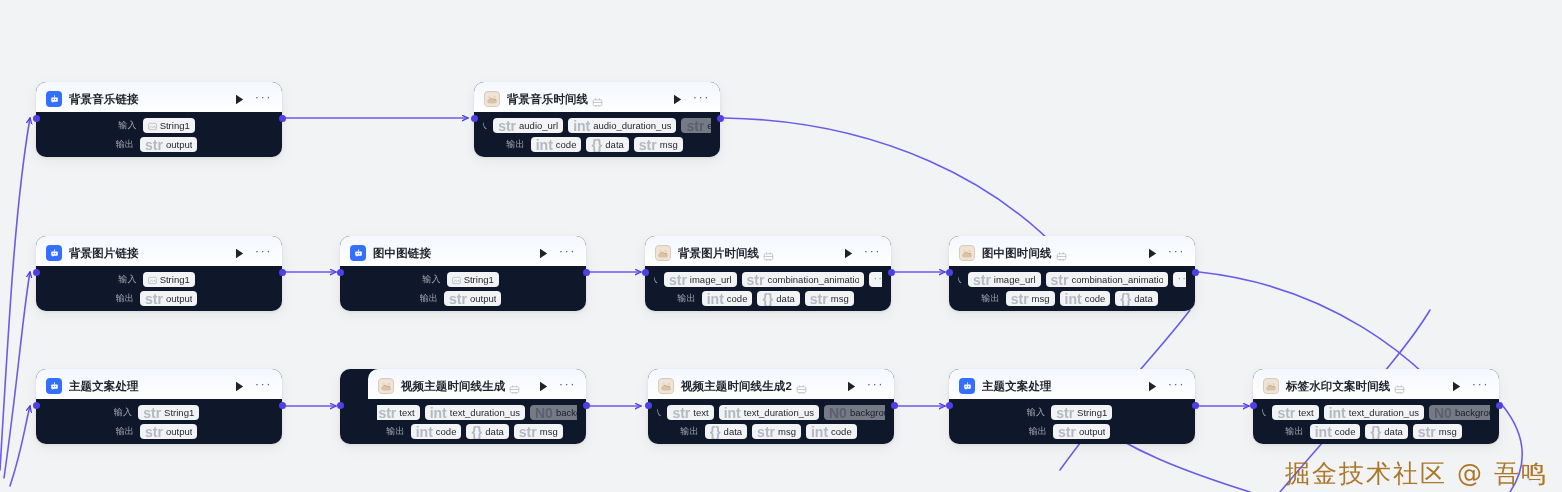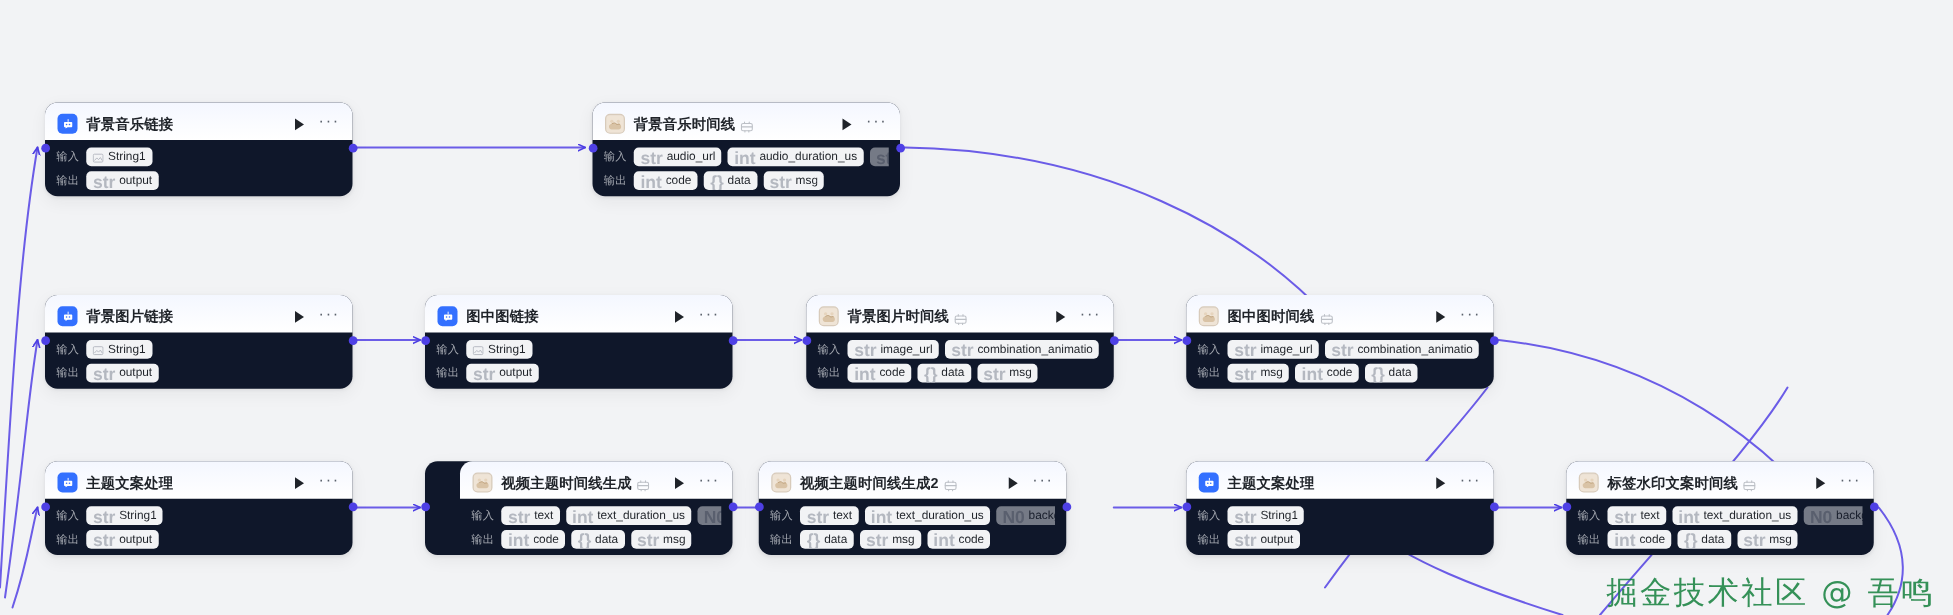--- a/index.html
+++ b/index.html
@@ -102,20 +102,21 @@
   .node-body {
     padding: 3px 9px 8px 9px;
   }
   .io-row {
     display: flex;
     align-items: center;
     height: 17px;
     margin-top: 2px;
     white-space: nowrap;
     overflow: hidden;
+    justify-content: center;
   }
   .io-label {
     font-size: 9px;
     color: #a4a8b0;
     flex: 0 0 auto;
     margin-right: 6px;
     letter-spacing: .2px;
   }
   .chip {
     display: inline-flex;
@@ -167,21 +168,21 @@
     background: #4e40e5;
     z-index: 4;
   }
   .port.left  { left: -3.5px; }
   .port.right { right: -3.5px; }
   .watermark {
     position: absolute;
     right: 14px;
     bottom: 2px;
     font-size: 25px;
-    color: #15803d;
+    color: #a16207;
     opacity: .85;
     letter-spacing: 2px;
     z-index: 5;
     white-space: nowrap;
     font-family: "DejaVu Sans", sans-serif;
   }
 </style>
 </head>
 <body>
 
@@ -603,21 +604,21 @@
             </span>
             <span class="chip">
               <span class="type">str</span>
               <span class="nm">msg</span>
             </span>
           </div>
         </div>
         <span class="port left" style="top: 33px;"></span>
         <span class="port right" style="top: 33px;"></span>
       </div>
-      <div class="node" style="left: 607px; top: 369px; width: 246px; height: 75px;">
+      <div class="node" style="left: 648px; top: 369px; width: 246px; height: 75px;">
         <div class="node-head">
           <div class="node-icon plugin">
             <svg width="15" height="15" viewBox="0 0 16 16" aria-hidden="true">
               <rect x="0" y="0" width="16" height="16" rx="3" fill="#efe4d6"></rect>
               <path d="M2.5 9.2c1.4-1.6 3-2.6 4.6-2.4 1 .1 1.4.8 2.3.9.9.1 1.7-.6 2.6-.2 1 .4 1.6 1.6 1.6 2.8 0 1.3-1 2.3-2.3 2.3H5c-1.5 0-2.9-1.2-2.5-3.4z" fill="#d9c3a6"></path>
               <path d="M5.4 7.4c.9-.7 2-.9 2.9-.4.6.3.9.9 1.6 1 .8.1 1.4-.5 2.1-.2" stroke="#b99a73" stroke-width=".8" fill="none" stroke-linecap="round"></path>
               <circle cx="5.1" cy="5.2" r="1.5" fill="#e6d4bd"></circle>
               <circle cx="11" cy="5.2" r="1.5" fill="#e6d4bd"></circle>
             </svg>
           </div>

